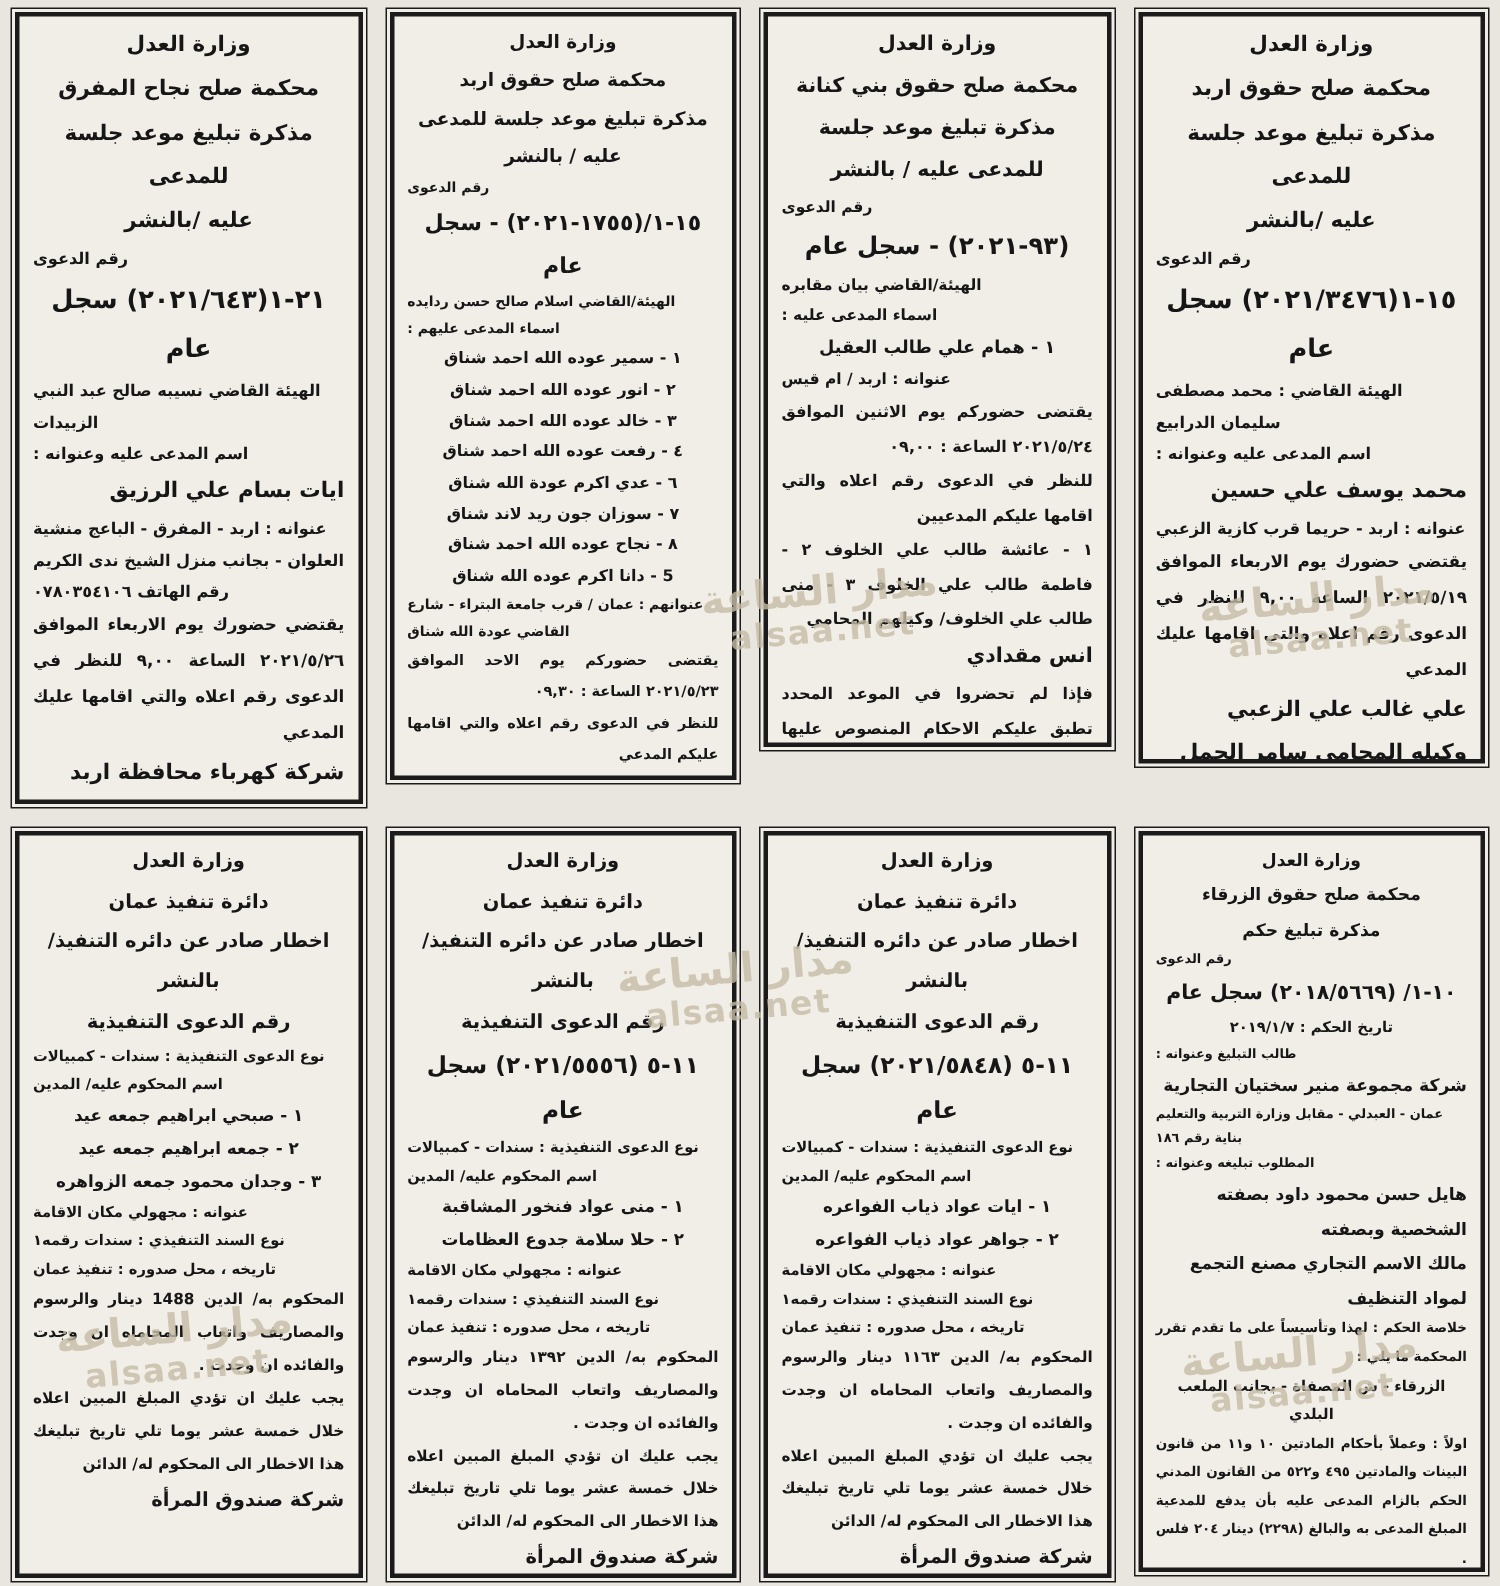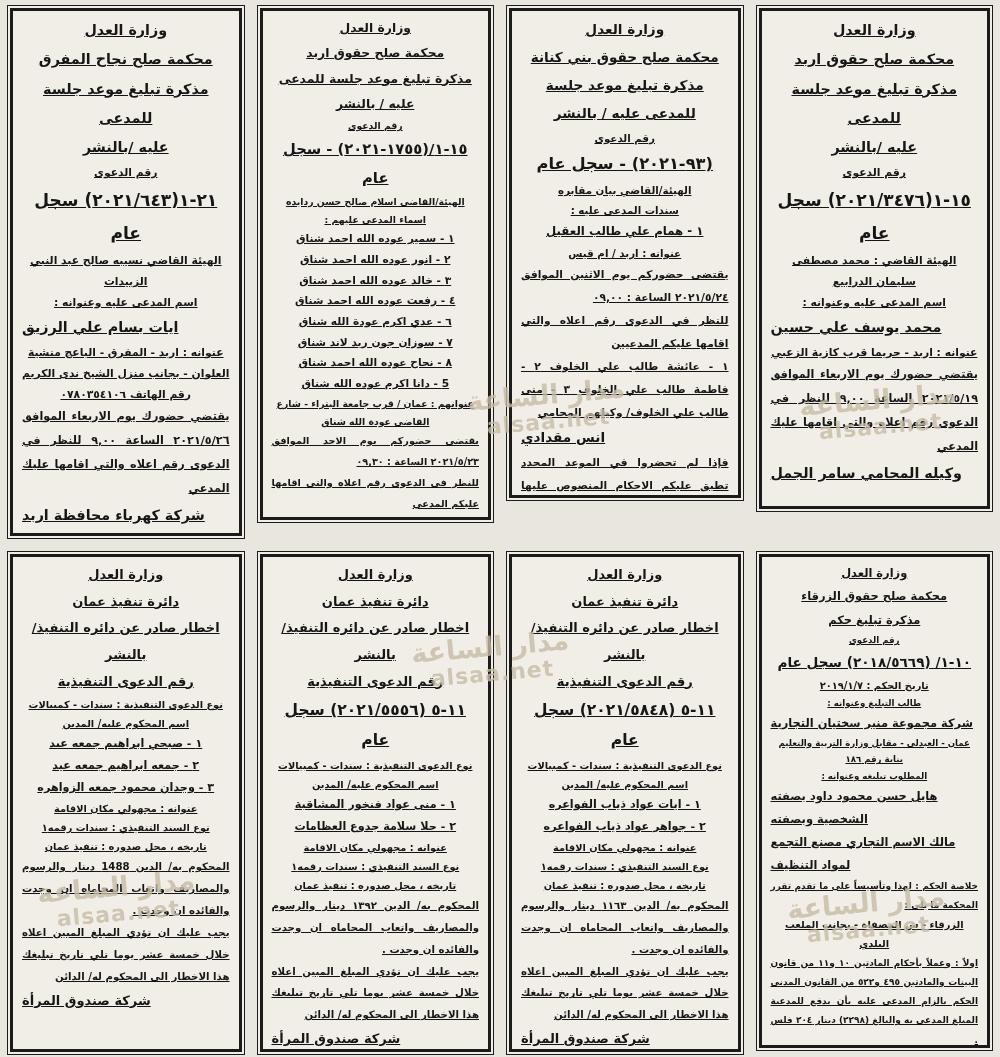--- a/index.html
+++ b/index.html
@@ -27,35 +27,34 @@
     box-sizing:border-box;
     height:100%;
     overflow:hidden;
   }
   .notice .inner{
     border:3px solid #1b1b1b;
     height:100%;
     box-sizing:border-box;
     padding:5px 9px 6px;
     overflow:hidden;
-    text-decoration:underline;
   }
   
   .hA{height:507px;} .hB{height:496px;} .hC{height:518px;} .hD{height:534px;}
   .hH{height:500px;}
   
   .fz11{font-size:11px;} .fz105{font-size:10.5px;} .fz95{font-size:9.5px;}
   .fz10{font-size:10px;} .fz88{font-size:8.8px;}
   
   .ln{font-weight:bold;color:#161616;}
   .k-title{text-align:center;font-size:1.3em;line-height:2.05;}
   .k-big{text-align:center;font-size:1.55em;line-height:1.95;}
-  .k-label{text-align:center;font-size:.98em;line-height:1.95;}
+  .k-label{text-align:left;font-size:.98em;line-height:1.95;}
   .k-item{text-align:center;font-size:1.12em;line-height:1.95;}
-  .k-name{text-align:left;font-size:1.3em;line-height:2;}
+  .k-name{text-align:right;font-size:1.3em;line-height:2;}
   .k-body{text-align:justify;text-align-last:right;font-size:1.02em;line-height:2.15;}
   
   .wm{
     position:absolute;
     text-align:center;
     color:#c6bca6;
     opacity:.8;
     transform:rotate(-5deg);
     pointer-events:none;
     font-weight:bold;
@@ -80,32 +79,33 @@
         <div class="ln k-title">محكمة صلح حقوق اربد</div>
         <div class="ln k-title">مذكرة تبليغ موعد جلسة للمدعى</div>
         <div class="ln k-title">عليه /بالنشر</div>
         <div class="ln k-label">رقم الدعوى</div>
         <div class="ln k-big">١٥-١(٢٠٢١/٣٤٧٦) سجل عام</div>
         <div class="ln k-label">الهيئة القاضي : محمد مصطفى سليمان الدرابيع</div>
         <div class="ln k-label">اسم المدعى عليه وعنوانه :</div>
         <div class="ln k-name">محمد يوسف علي حسين</div>
         <div class="ln k-label">عنوانه : اربد - حريما قرب كازية الزعبي</div>
         <div class="ln k-body">يقتضي حضورك يوم الاربعاء الموافق ٢٠٢١/٥/١٩ الساعة ٩,٠٠ للنظر في الدعوى رقم اعلاه والتي اقامها عليك المدعي</div>
+        <div class="ln k-name">علي غالب علي الزعبي</div>
         <div class="ln k-name">وكيله المحامي سامر الجمل</div>
       </div>
   </article>
   <article class="notice fz105 hB">
     <div class="inner">
         <div class="ln k-title">وزارة العدل</div>
         <div class="ln k-title">محكمة صلح حقوق بني كنانة</div>
         <div class="ln k-title">مذكرة تبليغ موعد جلسة للمدعى عليه / بالنشر</div>
         <div class="ln k-label">رقم الدعوى</div>
         <div class="ln k-big">(٩٣-٢٠٢١) - سجل عام</div>
         <div class="ln k-label">الهيئة/القاضي بيان مقابره</div>
-        <div class="ln k-label">سندات المدعى عليه :</div>
+        <div class="ln k-label">اسماء المدعى عليه :</div>
         <div class="ln k-item">١ - همام علي طالب العقيل</div>
         <div class="ln k-label">عنوانه : اربد / ام قيس</div>
         <div class="ln k-body">يقتضى حضوركم يوم الاثنين الموافق ٢٠٢١/٥/٢٤ الساعة : ٠٩,٠٠</div>
         <div class="ln k-body">للنظر في الدعوى رقم اعلاه والتي اقامها عليكم المدعيين</div>
         <div class="ln k-body">١ - عائشة طالب علي الخلوف ٢ - فاطمة طالب علي الخلوف ٣ - منى طالب علي الخلوف/ وكيلهم المحامي</div>
         <div class="ln k-name">انس مقدادي</div>
         <div class="ln k-body">فإذا لم تحضروا في الموعد المحدد تطبق عليكم الاحكام المنصوص عليها في قانون محاكم الصلح وقانون اصول المحاكمات المدنية .</div>
       </div>
   </article>
   <article class="notice fz95 hC">

